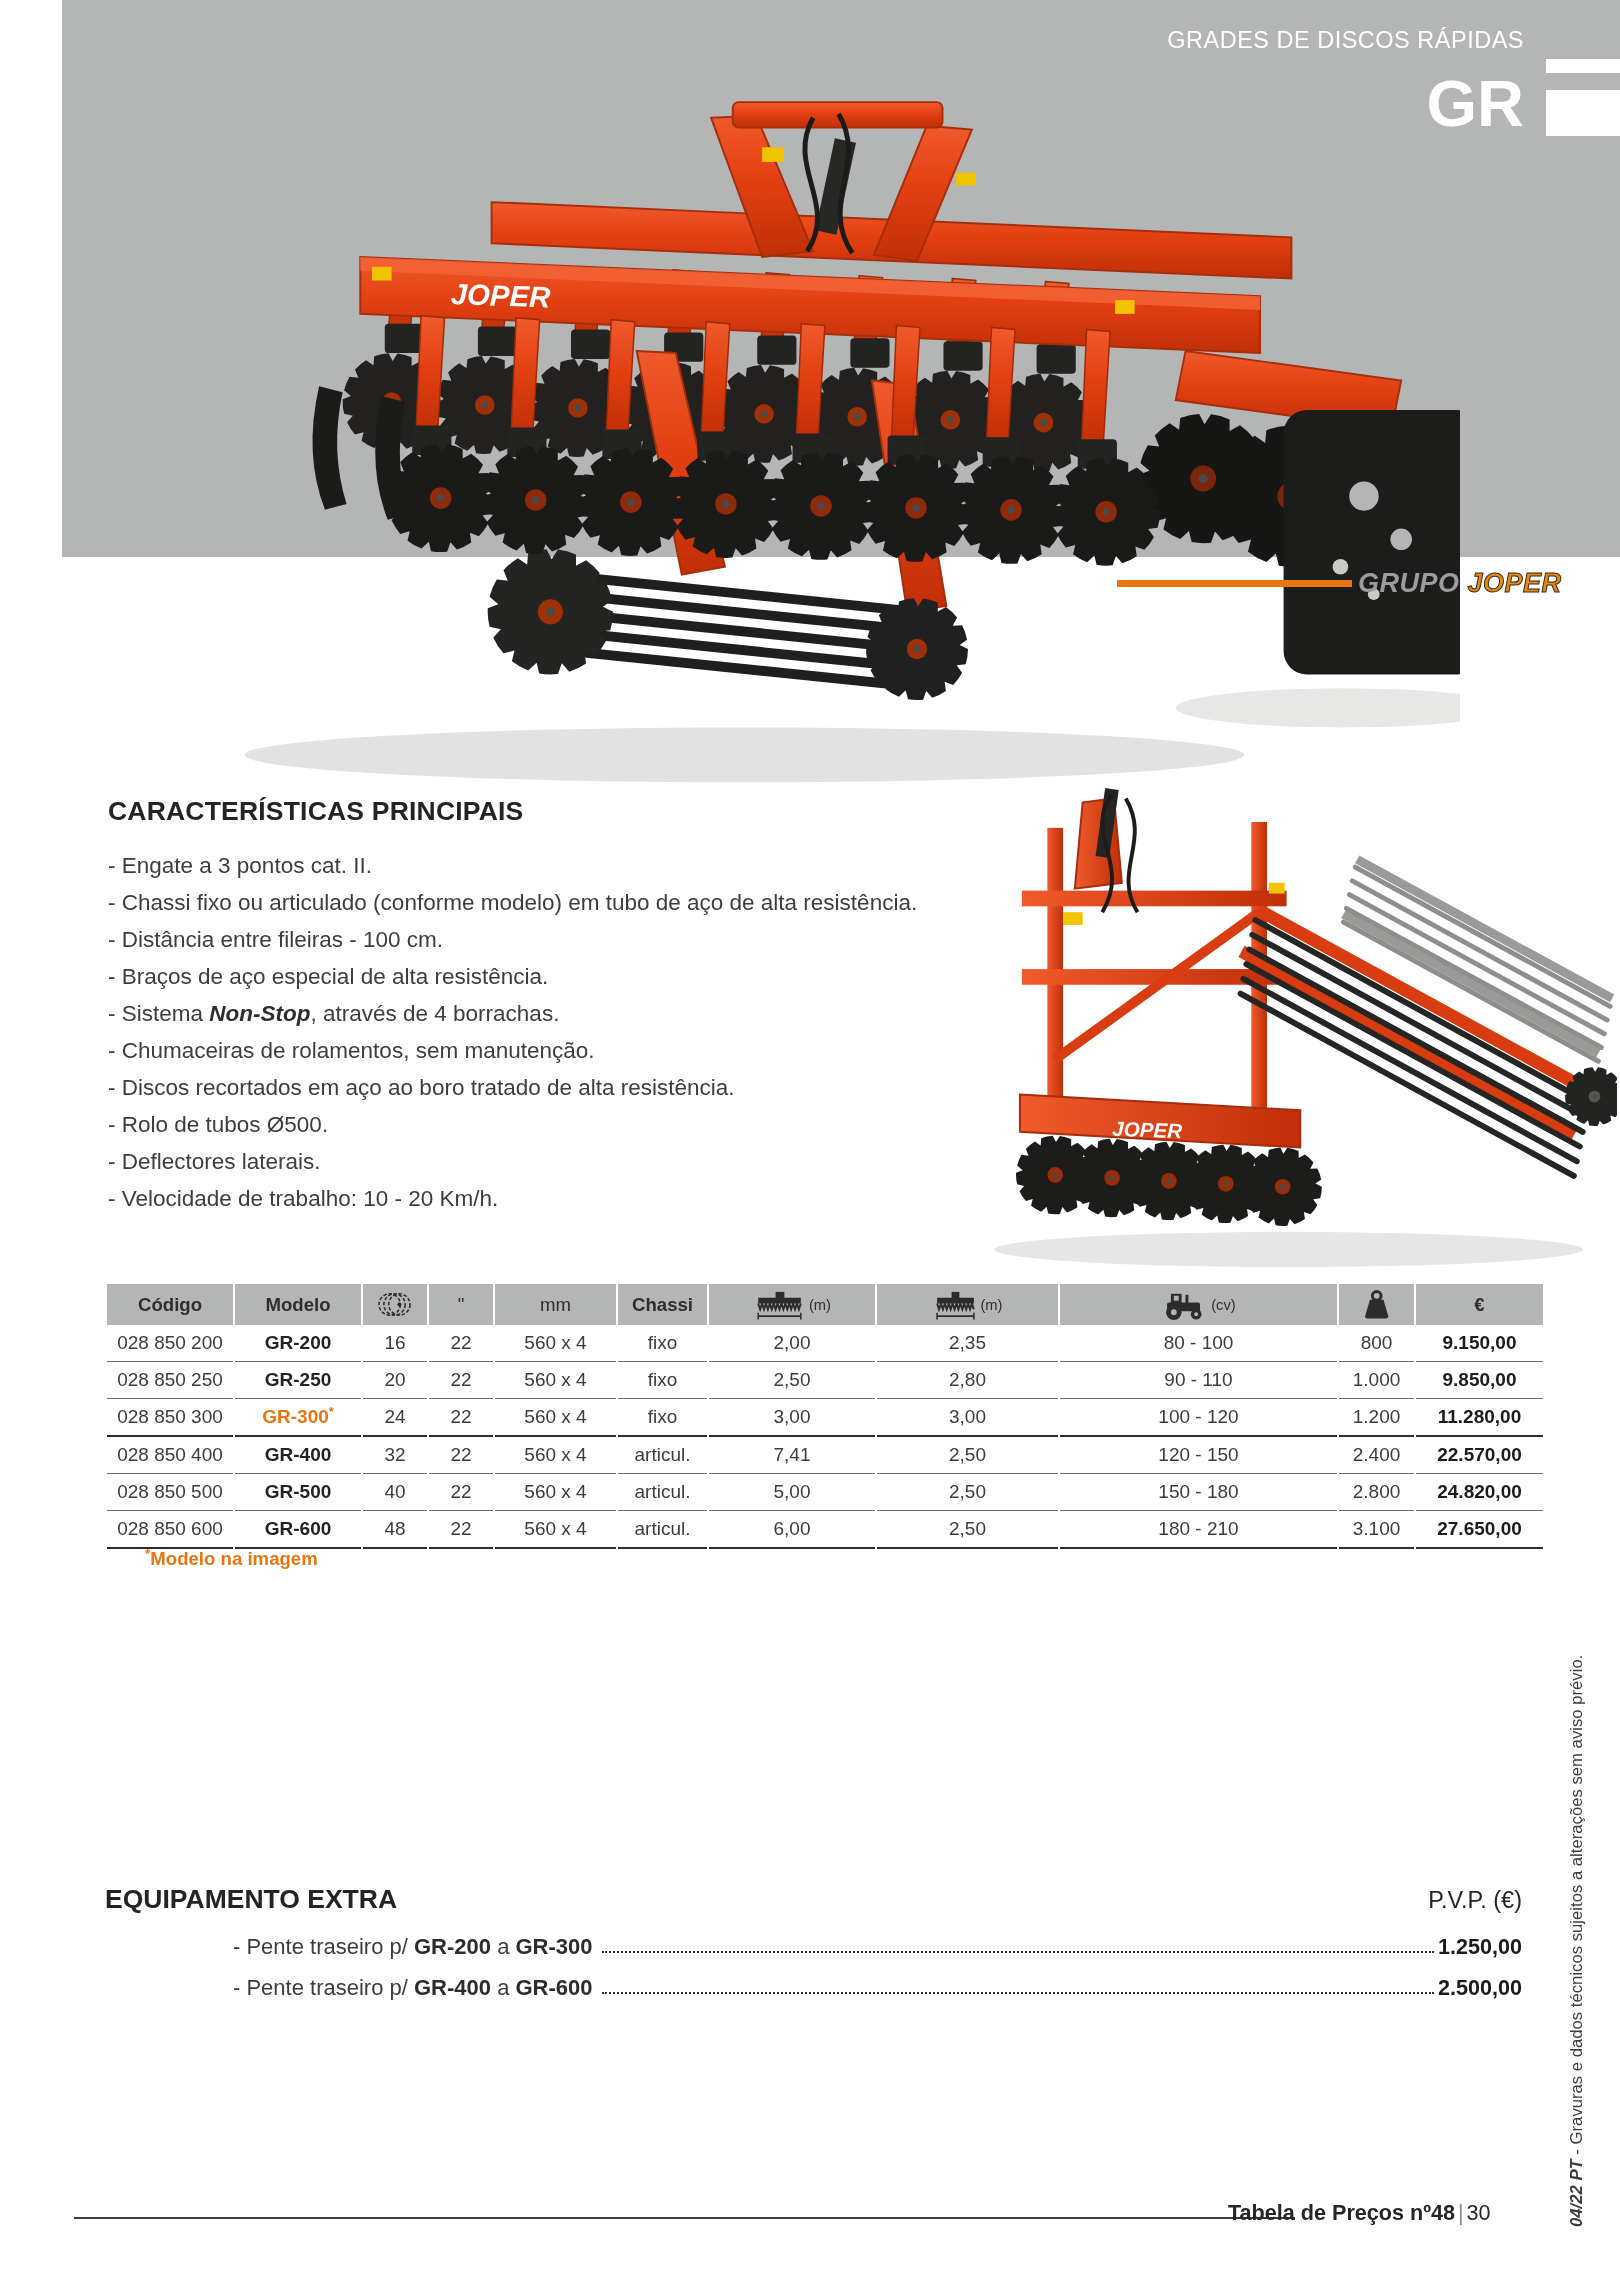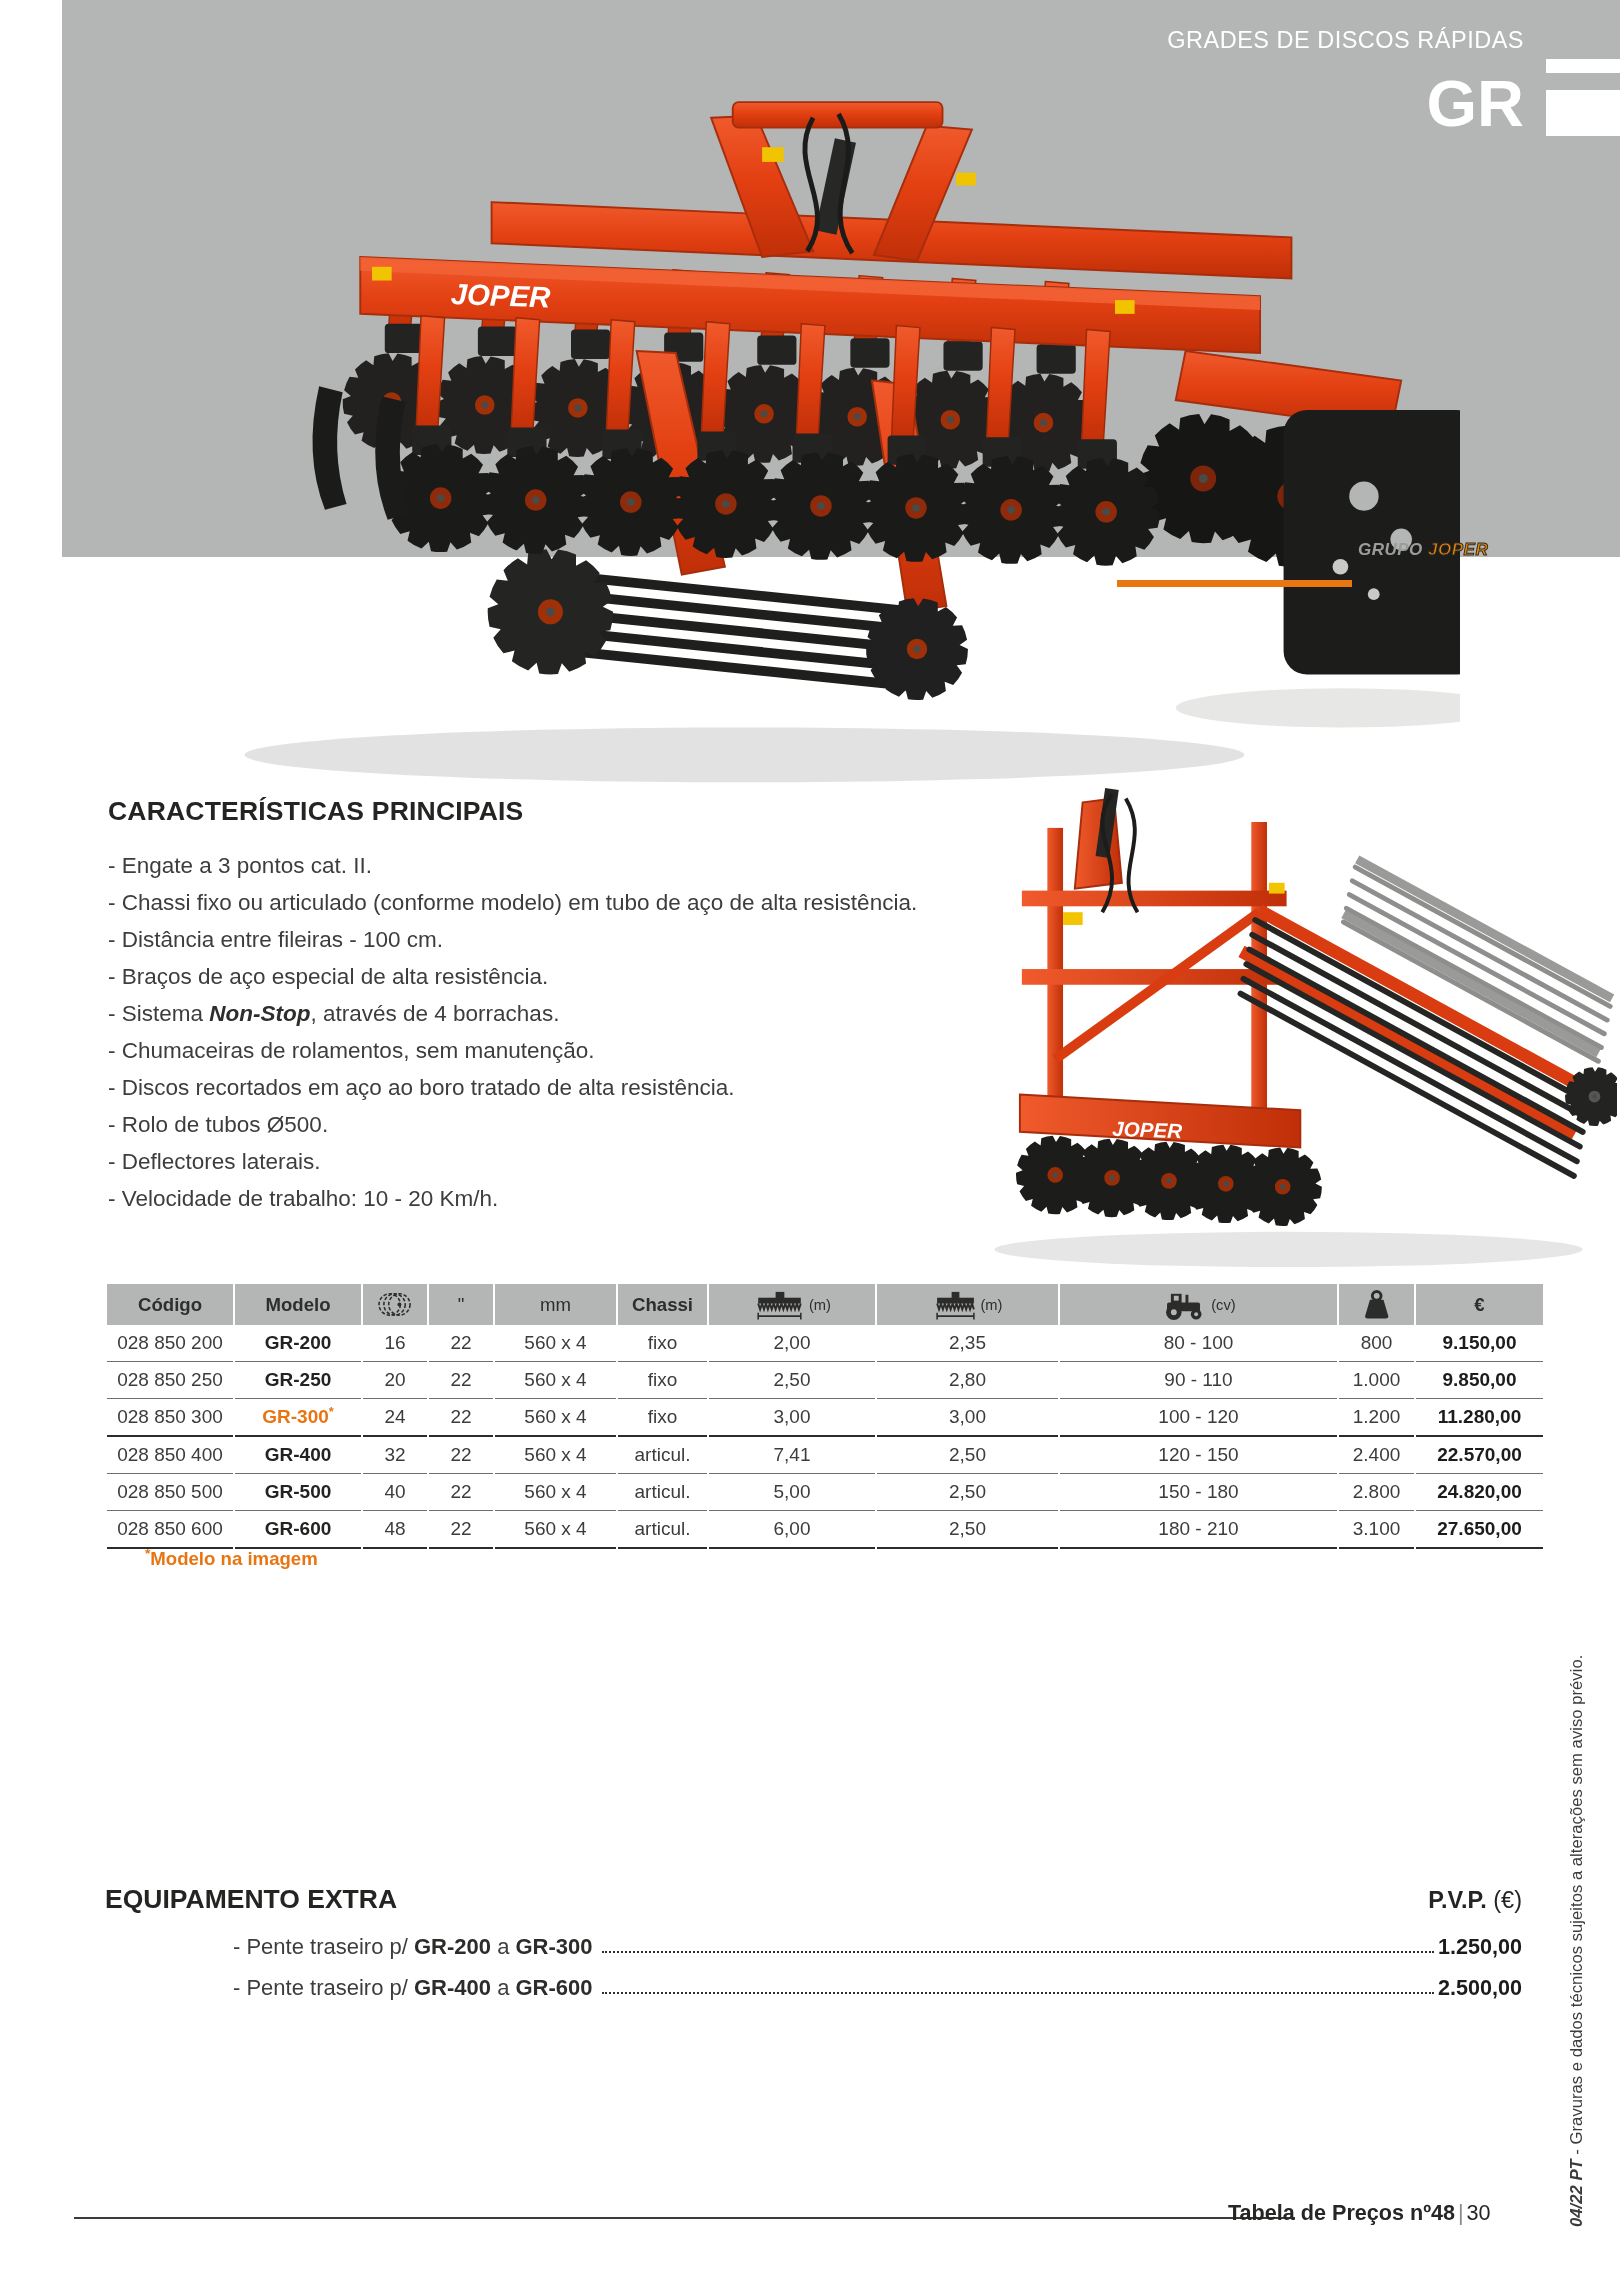--- a/index.html
+++ b/index.html
@@ -6,21 +6,21 @@
   .page{position:relative;width:1620px;height:2290px;background:#ffffff;overflow:hidden;
         font-family:"Liberation Sans",sans-serif;color:#3c3c3b;}
   
   .band{position:absolute;left:62px;top:0;width:1558px;height:557px;background:#b4b6b5;}
   .cat-title{position:absolute;top:26.5px;right:96px;font-size:23.5px;font-weight:normal;color:#ffffff;letter-spacing:0.5px;}
   .bar-top{position:absolute;top:59px;right:0;width:74px;height:13.7px;background:#ffffff;}
   .series-code{position:absolute;top:71px;right:96px;font-size:65px;font-weight:bold;color:#ffffff;line-height:1;}
   .bar-mid{position:absolute;top:90px;right:0;width:74px;height:46px;background:#ffffff;}
   
   .brand-line{position:absolute;left:1117px;top:580px;width:235px;height:6.9px;background:#e87711;}
-  .brand-text{position:absolute;left:1358px;top:540px;font-size:17px;font-weight:bold;font-style:italic;letter-spacing:0.5px;white-space:nowrap;}
+  .brand-text{position:absolute;left:1358px;top:568px;font-size:27px;font-weight:bold;font-style:italic;letter-spacing:0.5px;white-space:nowrap;}
   .brand-text .grupo{color:#9b9d9c;}
   .brand-text .joper{color:#f08500;-webkit-text-stroke:1px #2b2b29;}
   
   .photo{position:absolute;}
   
   .features{position:absolute;left:108px;top:796px;width:863px;}
   .features h2{margin:0 0 19.6px 0;font-size:26.5px;font-weight:bold;color:#242423;letter-spacing:0.2px;}
   .feature-item{font-size:22.5px;line-height:37px;color:#3d3d3c;white-space:nowrap;}
   .feature-item .bi{font-weight:bold;font-style:italic;color:#2e2e2d;}
   
@@ -34,21 +34,21 @@
   .spec-table tr.thick td{border-bottom:2px solid #2c2c2b;margin-top:20px;}
   .spec-table td.modelo{font-weight:bold;color:#232322;}
   .spec-table tr.star td.modelo{color:#e87511;}
   .spec-table td.modelo sup{font-size:12.7px;}
   .spec-table td.preco{font-weight:bold;color:#1c1c1b;}
   .footnote{position:absolute;left:145px;top:1546px;font-size:18.6px;font-weight:bold;color:#e87511;}
   .footnote sup{font-size:13.7px;}
   
   .extras-title{position:absolute;left:105px;top:1884px;font-size:26.5px;font-weight:bold;color:#242423;}
   .pvp{position:absolute;top:1887px;right:98px;font-size:23.5px;color:#242423;}
-  .pvp .b{font-weight:bold;}
+  .pvp .b{font-weight:normal;}
   .extras-list{position:absolute;left:233px;top:1919px;width:1289px;}
   .extra-row{display:flex;align-items:flex-end;height:41px;font-size:22px;color:#3d3d3c;}
   .extra-row .seg-b{font-weight:bold;color:#2c2c2b;}
   .extra-row .dots{flex:1;border-bottom:2.9px dotted #2d2d2c;margin:0 3.9px 6.9px 9.8px;}
   .extra-row .price{font-weight:bold;color:#1c1c1b;font-size:21.6px;}
   
   .footer-line{position:absolute;left:74px;top:2217px;width:1221px;height:2px;background:#3b3b3a;}
   .footer-text{position:absolute;left:1228px;top:2200px;font-size:21.6px;color:#262625;white-space:nowrap;}
   .footer-text .b{font-weight:bold;}
   .footer-text .div{color:#8a8a89;font-weight:normal;padding:0 2.9px;}

